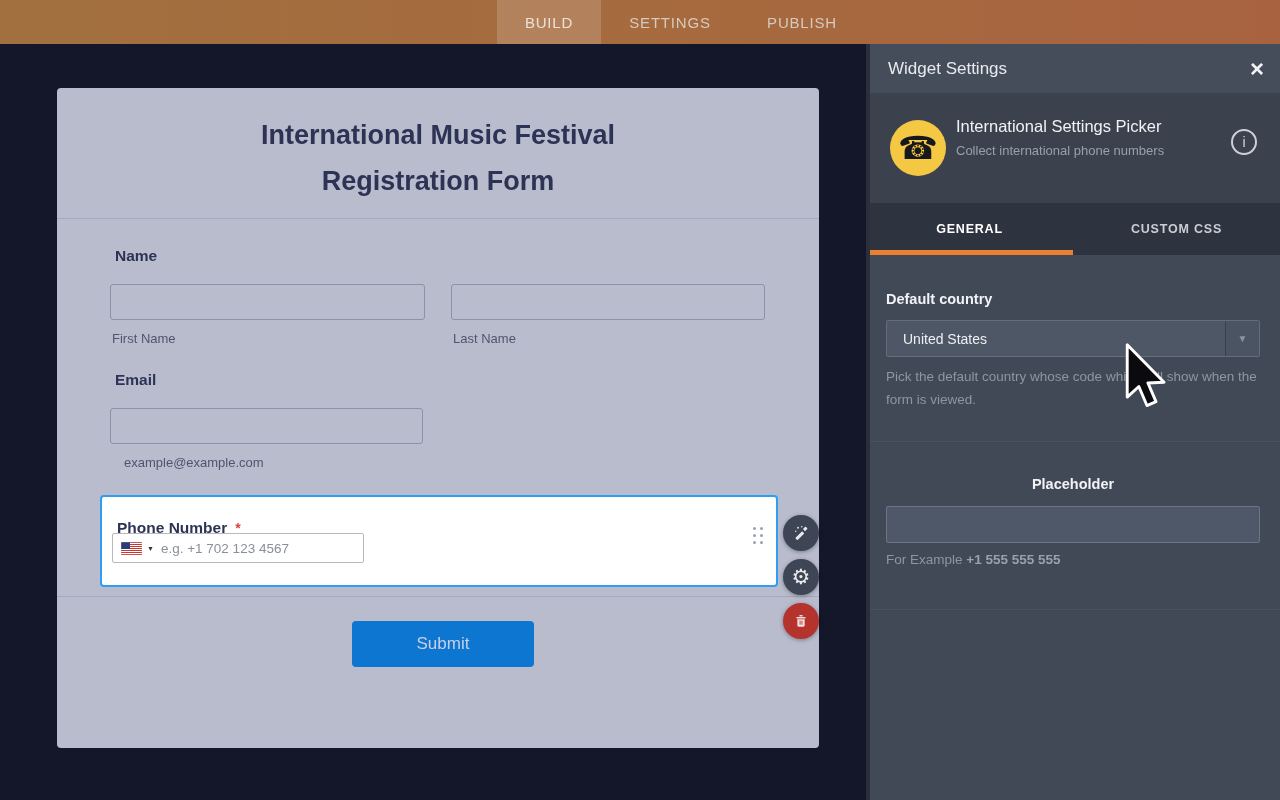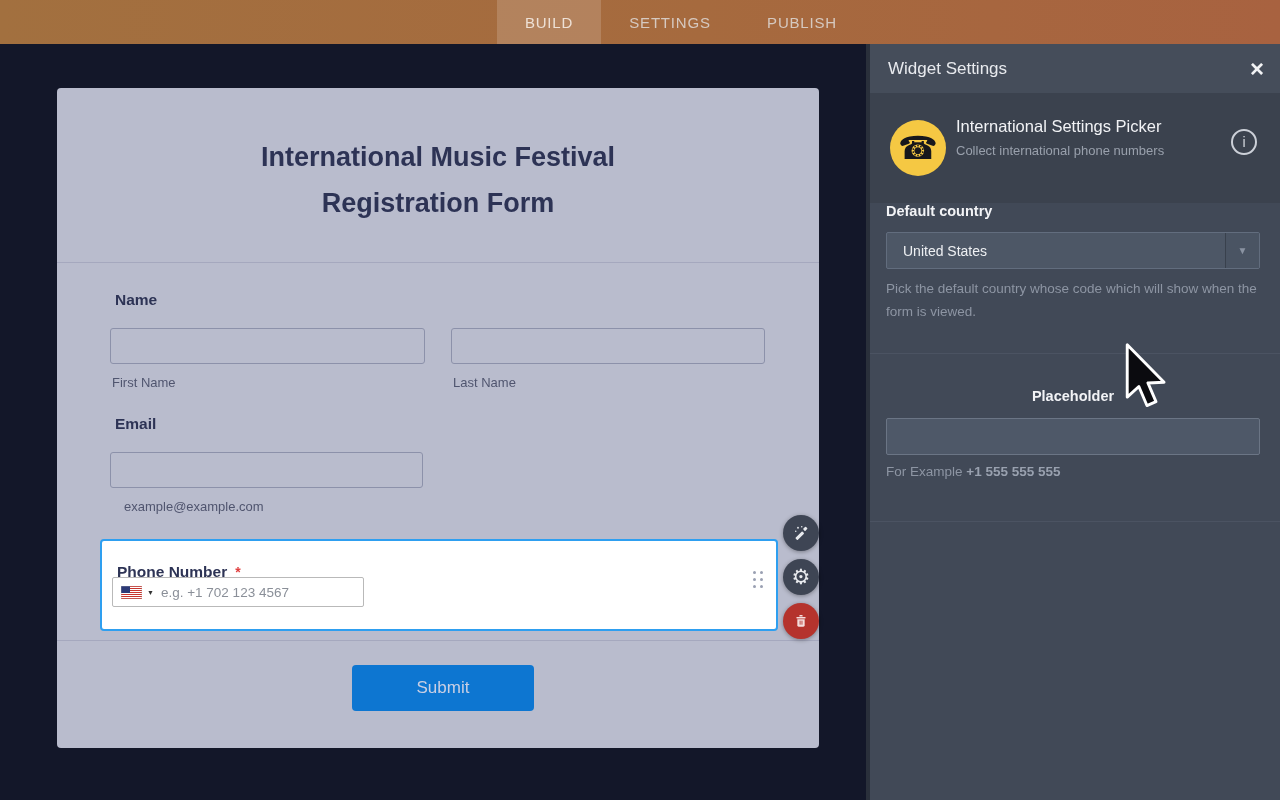--- a/index.html
+++ b/index.html
@@ -12,21 +12,21 @@
   .nav-tab { position:absolute; top:0; height:44px; display:flex; align-items:center; justify-content:center;
     font-size:15px; letter-spacing:.8px; color:#d6c9c0; cursor:pointer; }
   .nav-tab.active { background:rgba(255,255,255,.16); color:#eee1d6; }
   .tab-build { left:497px; width:104px; }
   .tab-settings { left:601px; width:138px; }
   .tab-publish { left:739px; width:126px; }
 
   
   .canvas { position:absolute; left:0; top:44px; width:866px; height:756px; background:#131729; }
   .form-card { position:absolute; left:57px; top:44px; width:762px; height:660px; background:#b9bccd; border-radius:4px; }
-  .form-head { height:175px; border-bottom:1px solid #a5a8be; display:flex; align-items:center; justify-content:center; }
+  .form-head { height:131px; border-bottom:1px solid #a5a8be; display:flex; align-items:center; justify-content:center; }
   .form-title { text-align:center; color:#2d3355; font-size:27px; font-weight:bold; line-height:46px; margin-top:10px; }
   .form-body { position:relative; }
 
   .field-label { position:absolute; left:58px; font-size:15.5px; font-weight:bold; color:#2d3355; }
   .sub-label { position:absolute; font-size:13px; color:#50556f; }
   .text-input { position:absolute; height:36px; background:transparent; border:1px solid #8c91aa; border-radius:3px;
     font-size:14px; color:#2d3355; padding:0 8px; outline:none; }
 
   
   .phone-card { position:absolute; left:43px; top:276px; width:678px; height:92px; background:#ffffff;
@@ -72,21 +72,21 @@
     border-radius:50%; color:#d4d8de; font-size:14px; display:flex; align-items:center; justify-content:center; cursor:pointer; }
 
   .tabbar { height:52px; background:#2e343f; display:flex; }
   .panel-tab { width:207px; display:flex; align-items:center; justify-content:center; font-size:12.5px;
     font-weight:bold; letter-spacing:.8px; color:#c9cdd5; cursor:pointer; position:relative; }
   .panel-tab.active { color:#ffffff; }
   .panel-tab.active::after { content:""; position:absolute; left:0; bottom:0; width:100%; height:5px; background:#e8802f; }
 
   .panel-content { padding:0 20px; }
   .setting-label { font-size:14.5px; font-weight:bold; color:#f2f3f6; }
-  .lbl-country { }
+  .lbl-country { margin-top:36px; }
   .dropdown { margin-top:13px; height:37px; display:flex; background:#4d5766; border:1px solid #626d7e;
     border-radius:2px; cursor:pointer; }
   .dropdown-value { flex:1; display:flex; align-items:center; padding-left:16px; font-size:14px; color:#eef0f3; }
   .dropdown-arrow { width:34px; border-left:1px solid #39414d; display:flex; align-items:center; justify-content:center;
     color:#8a93a2; font-size:10px; background:#4a5463; }
   .help-text { margin-top:8px; font-size:13.5px; line-height:23px; color:#8d95a3; width:374px; }
   .panel-divider { border-top:1px solid #4b5362; margin:30px -20px 0 -20px; }
   .lbl-placeholder { margin-top:34px;text-align:center; }
   .placeholder-input { margin-top:14px; width:374px; height:37px; background:#4e5868; border:1px solid #6b7585;
     border-radius:2px; outline:none; color:#eef0f3; font-size:14px; padding:0 12px; font-family:inherit; display:block; }
@@ -202,20 +202,24 @@
     <div class="panel-close">×</div>
   </div>
 
   <div class="widget-info">
     <div class="widget-avatar">☎</div>
     <div class="widget-name">International Settings Picker</div>
     <div class="widget-desc">Collect international phone numbers</div>
     <div class="info-icon">i</div>
   </div>
 
+  <div class="tabbar">
+    <div class="panel-tab active">GENERAL</div>
+    <div class="panel-tab">CUSTOM CSS</div>
+  </div>
 
   <div class="panel-content">
     <div class="setting-label lbl-country">Default country</div>
 
     <div class="dropdown">
       <div class="dropdown-value">United States</div>
       <div class="dropdown-arrow">
         <span>▼</span>
       </div>
     </div>

